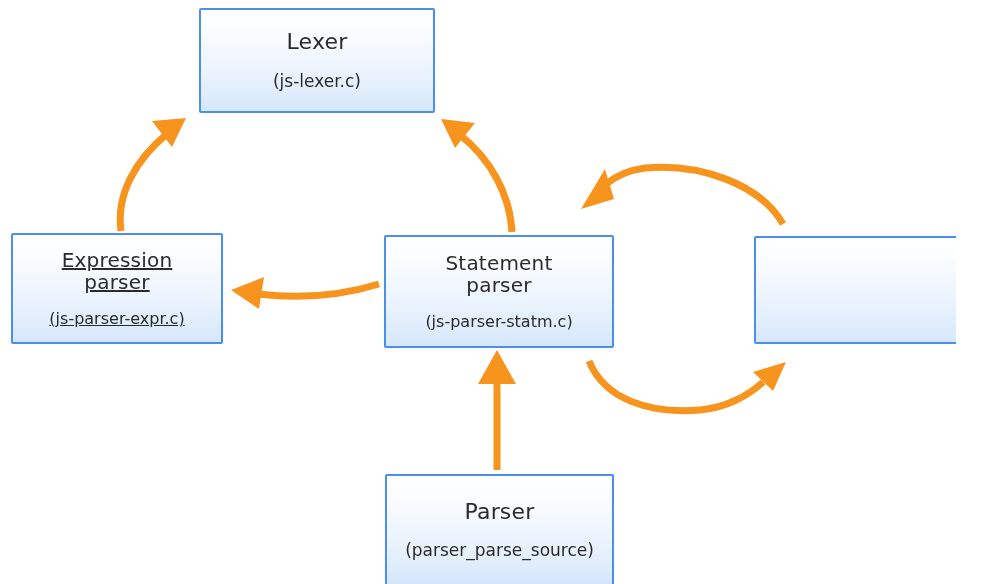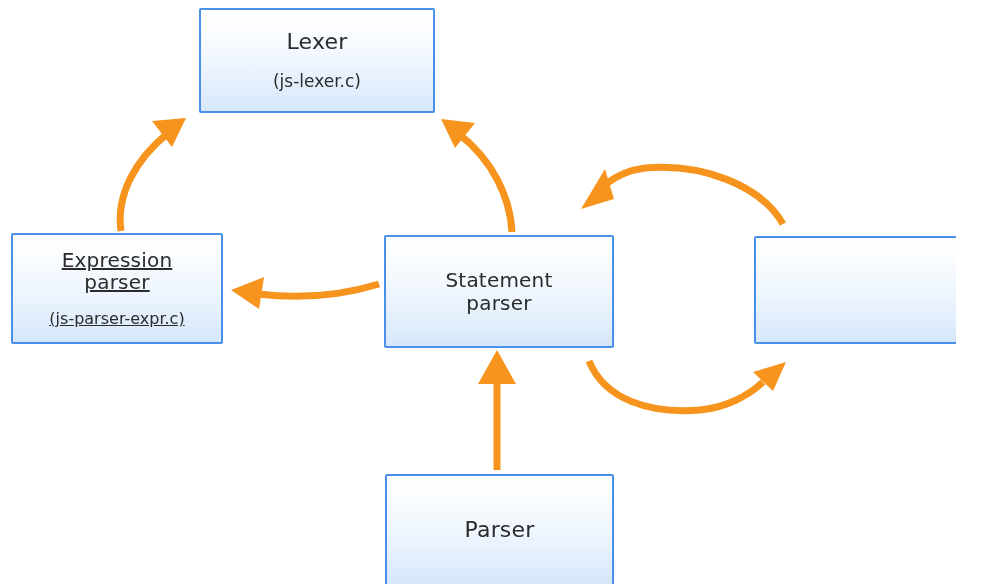--- a/index.html
+++ b/index.html
@@ -112,22 +112,24 @@
 
   <div class="node small" id="node-expression">
     <div class="title">Expression
 parser</div>
     <div class="sub">(js-parser-expr.c)</div>
   </div>
 
   <div class="node small" id="node-statement">
     <div class="title">Statement
 parser</div>
+    <div class="sub">(js-parser-statm.c)</div>
   </div>
 
   <div class="node" id="node-function">
   </div>
 
   <div class="node" id="node-parser">
     <div class="title">Parser</div>
+    <div class="sub">(parser_parse_source)</div>
   </div>
 
 </div>
 
 </body></html>

